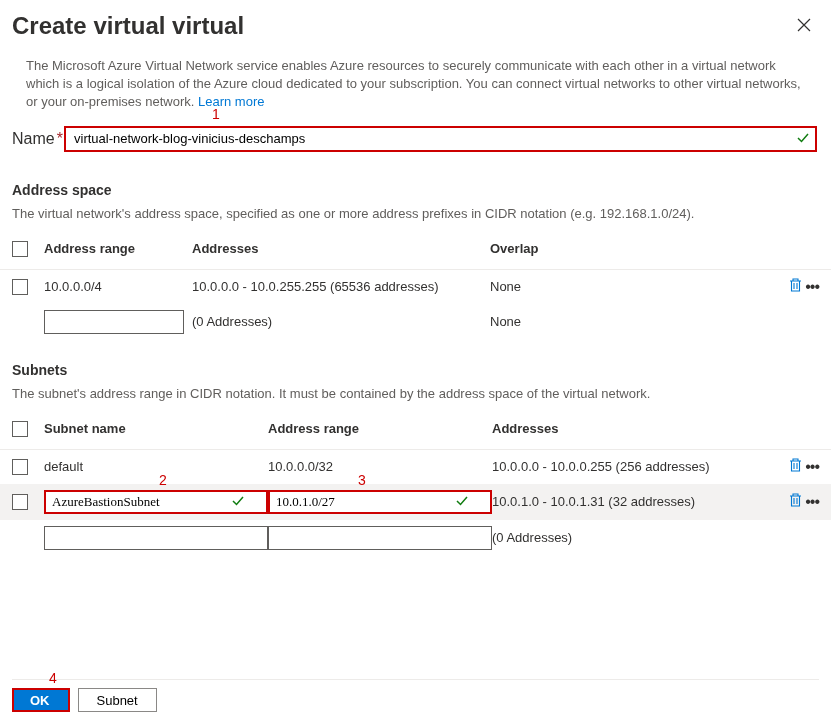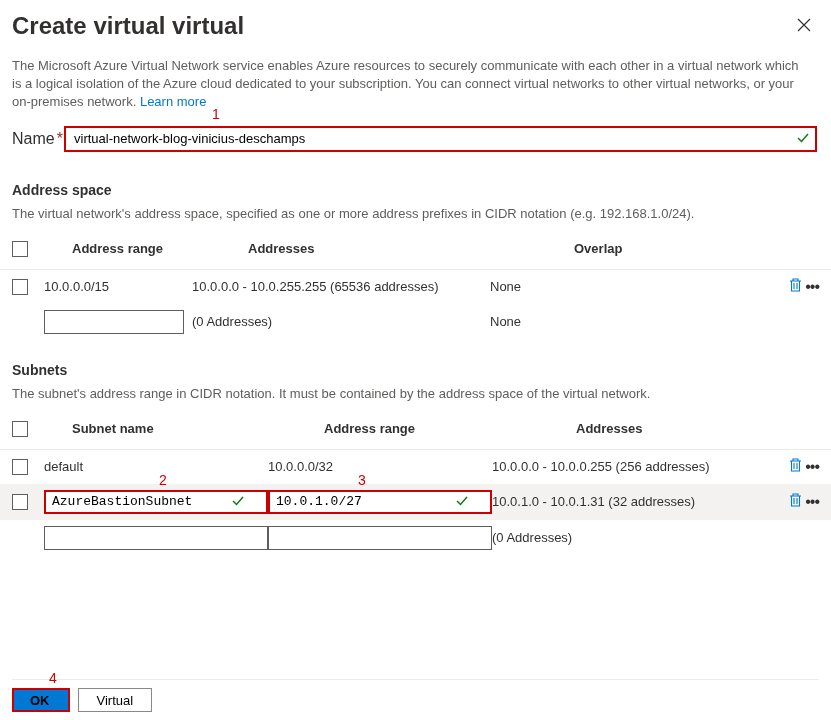--- a/index.html
+++ b/index.html
@@ -30,20 +30,21 @@
     .close-icon {
       font-size: 18px;
       color: #323130;
       cursor: pointer;
       padding: 4px;
     }
     .description {
       padding: 8px 28px 4px 12px;
       color: #605e5c;
       line-height: 1.4;
+      margin-left: 14px;
     }
     .learn-more {
       color: #0078d4;
       text-decoration: none;
       cursor: pointer;
     }
     .form-row {
       display: flex;
       align-items: center;
       padding: 10px 14px 8px 12px;
@@ -97,21 +98,20 @@
       font-size: 13px;
     }
     .table {
       width: 100%;
     }
     .table-header {
       display: flex;
       padding: 10px 12px 12px 12px;
       border-bottom: 1px solid #edebe9;
       align-items: center;
-      gap: 28px;
     }
     .table-row {
       display: flex;
       padding: 6px 12px;
       align-items: center;
       min-height: 34px;
     }
     .table-row.highlight {
       background: #f3f2f1;
     }
@@ -168,21 +168,21 @@
       padding: 2px 6px;
       font-size: 13px;
       font-family: inherit;
     }
     .subnet-input {
       width: 224px;
       height: 24px;
       border: 1px solid #605e5c;
       padding: 10px 6px;
       font-size: 13px;
-      font-family: Liberation Mono, monospace;
+      font-family: Liberation Serif, serif;
     }
     .subnet-input.boxed {
       border: 2px solid #c00;
       padding-right: 24px;
     }
     .input-cell {
       position: relative;
     }
     .footer {
       position: absolute;
@@ -201,21 +201,21 @@
       background: #fff;
       font-size: 13px;
       font-family: inherit;
       cursor: pointer;
       display: flex;
       align-items: center;
       justify-content: center;
     }
     .btn.primary {
       background: #0078d4;
-      color: #000000;
+      color: #ffffff;
       border: 2px solid #c00;
       font-weight: 600;
       padding-left: 16px;
     }
   </style>
 </head>
 <body>
 
 <div class="header">
   <div class="title">Create virtual virtual</div>
@@ -256,21 +256,21 @@
       </div>
     <div class="col-addr-range hdr">Address range</div>
     <div class="col-addresses hdr">Addresses</div>
     <div class="col-overlap hdr">Overlap</div>
     <div class="col-actions"></div>
   </div>
   <div class="table-row">
     <div class="col-checkbox">
         <div class="checkbox"></div>
       </div>
-    <div class="col-addr-range cell">10.0.0.0/15</div>
+    <div class="col-addr-range cell">10.0.0.0/4</div>
     <div class="col-addresses cell">10.0.0.0 - 10.0.255.255 (65536 addresses)</div>
     <div class="col-overlap cell">None</div>
     <div class="col-actions">
       <span class="trash-icon">
         <svg width="13" height="15" viewBox="0 0 13 15">
             <path d="M1 3 h11 M4 3 V1 h5 V3 M2.5 3 v10 h8 v-10 M5 5 v6 M8 5 v6" stroke="#0078d4" stroke-width="1.1" fill="none"></path>
           </svg>
       </span>
       <span class="more-icon">•••</span>
     </div>
@@ -353,14 +353,14 @@
     <div class="col-subnet-name"><input type="text" class="subnet-input" style=""></div>
     <div class="col-subnet-addr"><input type="text" class="subnet-input" style=""></div>
     <div class="col-subnet-addresses cell">(0 Addresses)</div>
     <div class="col-actions"></div>
   </div>
 </div>
 
 <div class="footer">
   <span class="callout-num" style="top:-10px; left:37px;">4</span>
   <button class="btn primary">OK</button>
-  <button class="btn">Virtual</button>
+  <button class="btn">Subnet</button>
 </div>
 
 </body></html>

